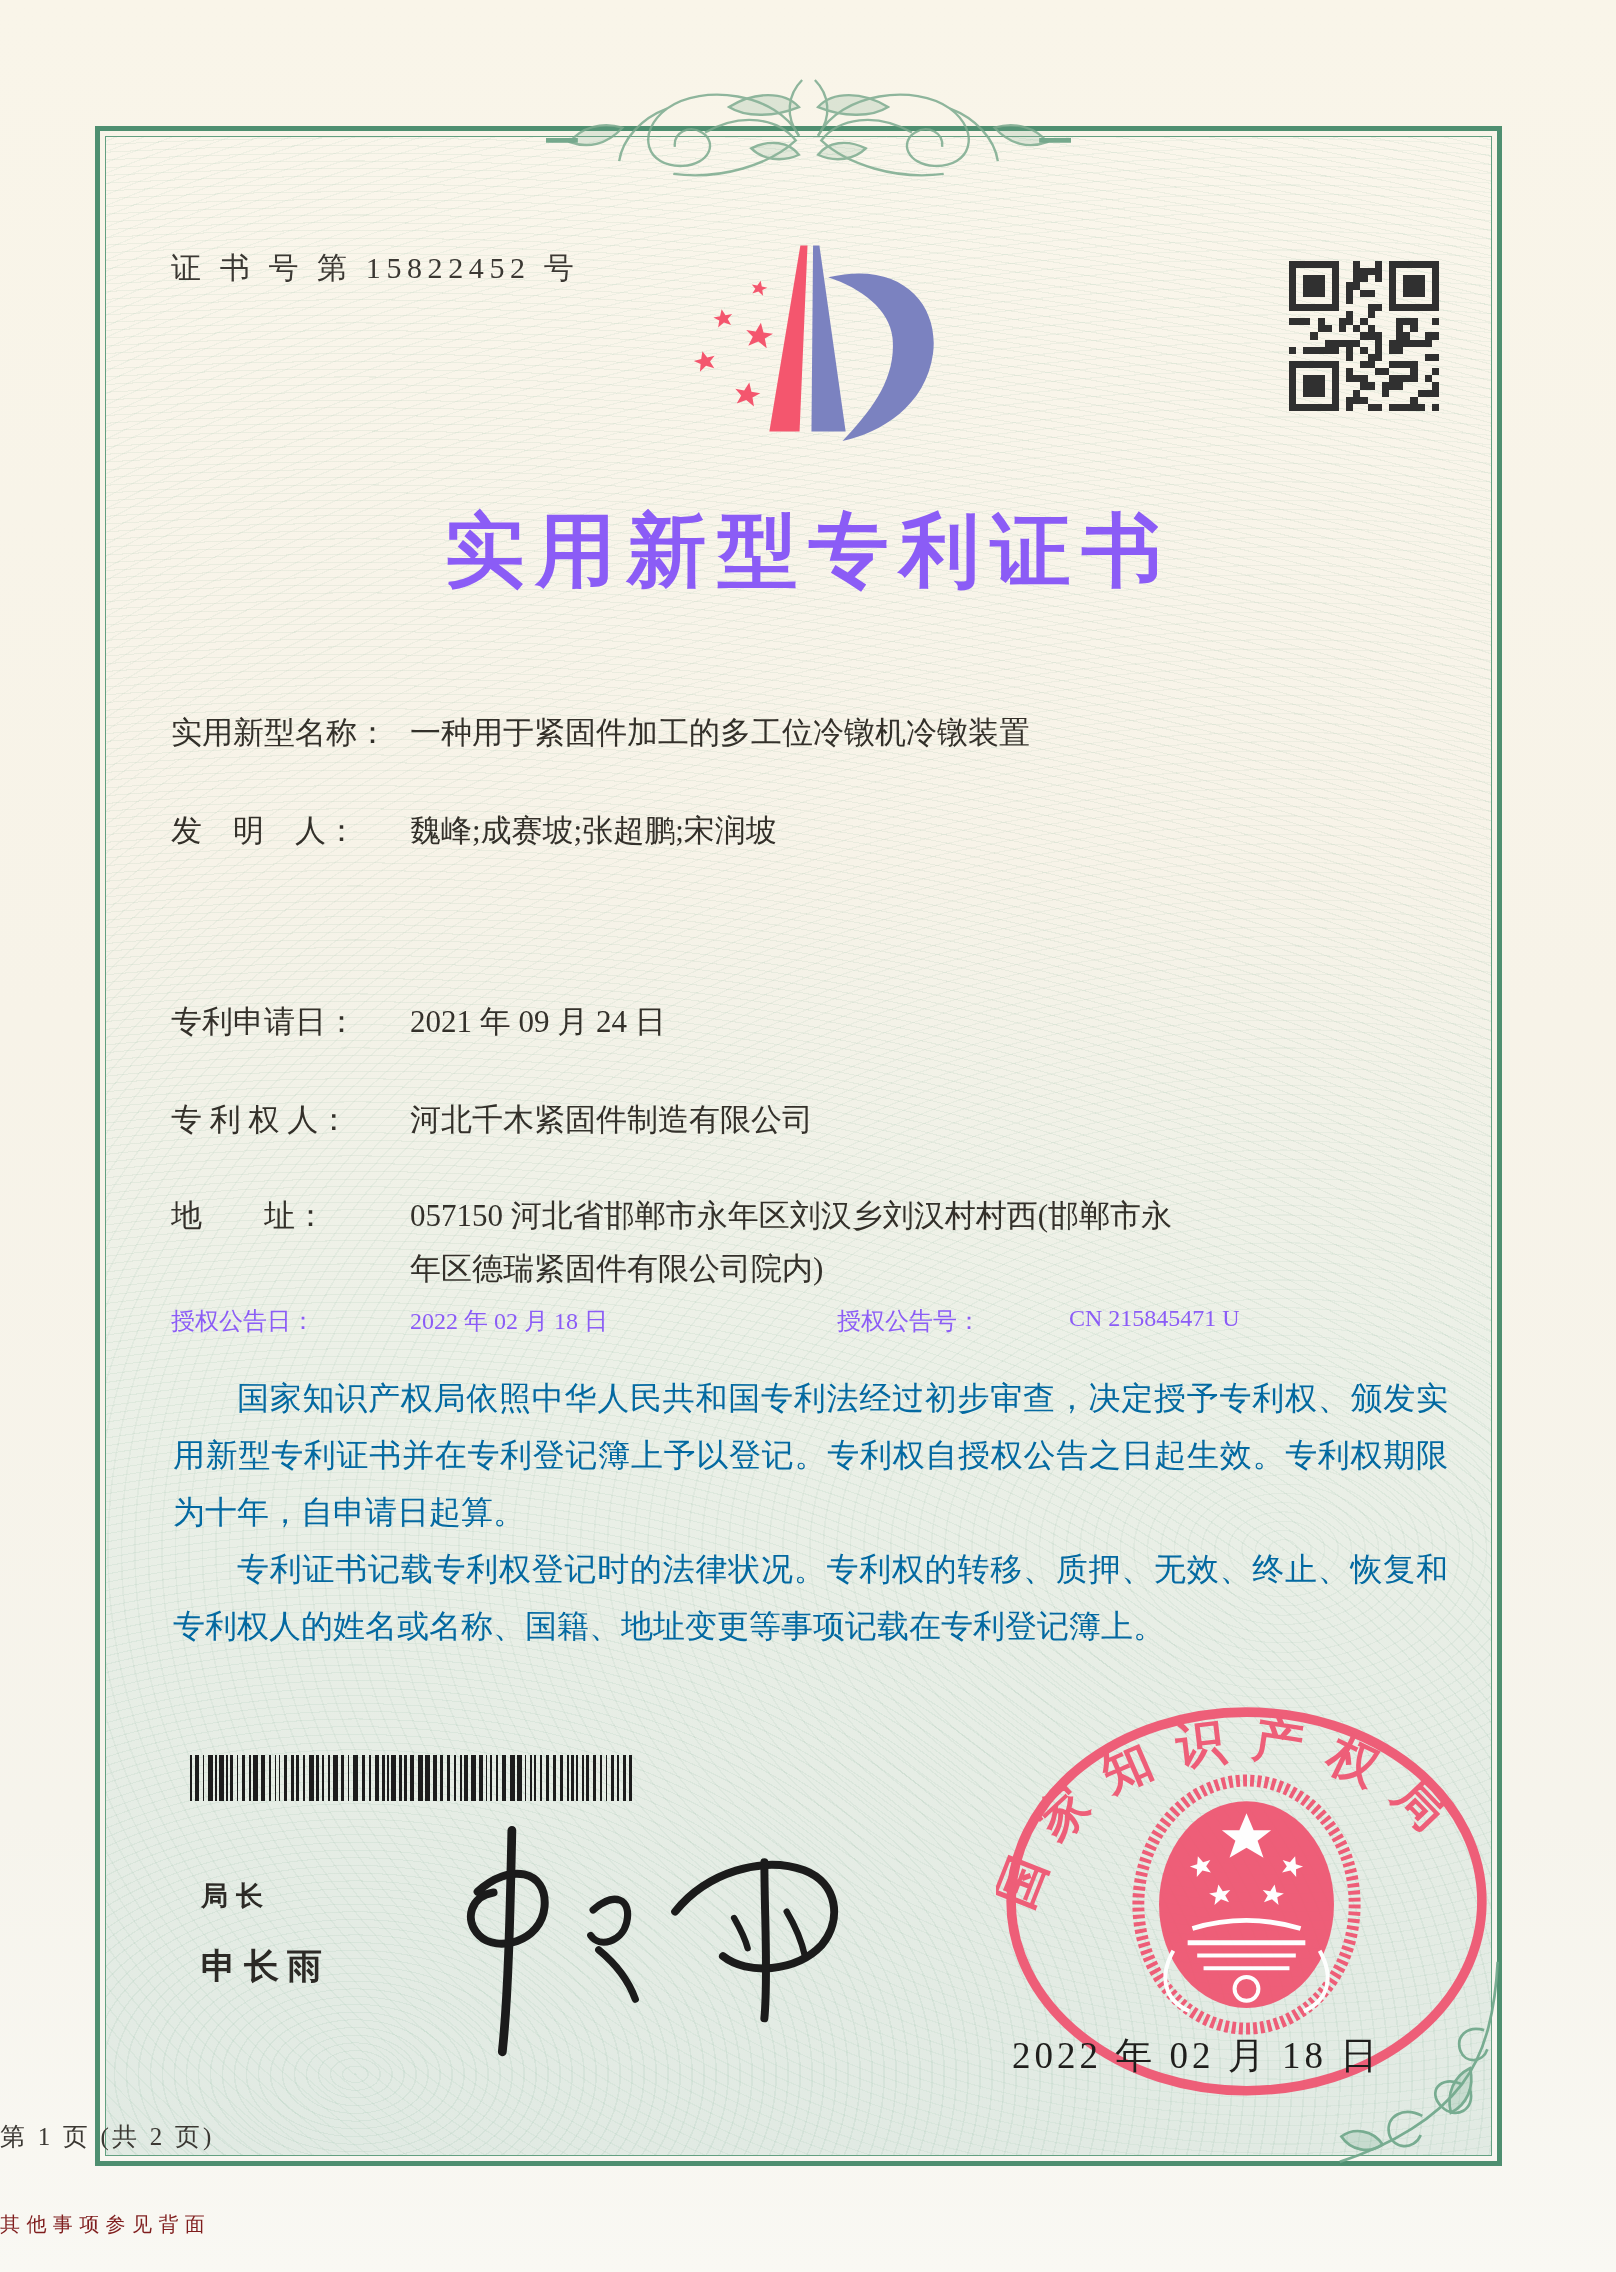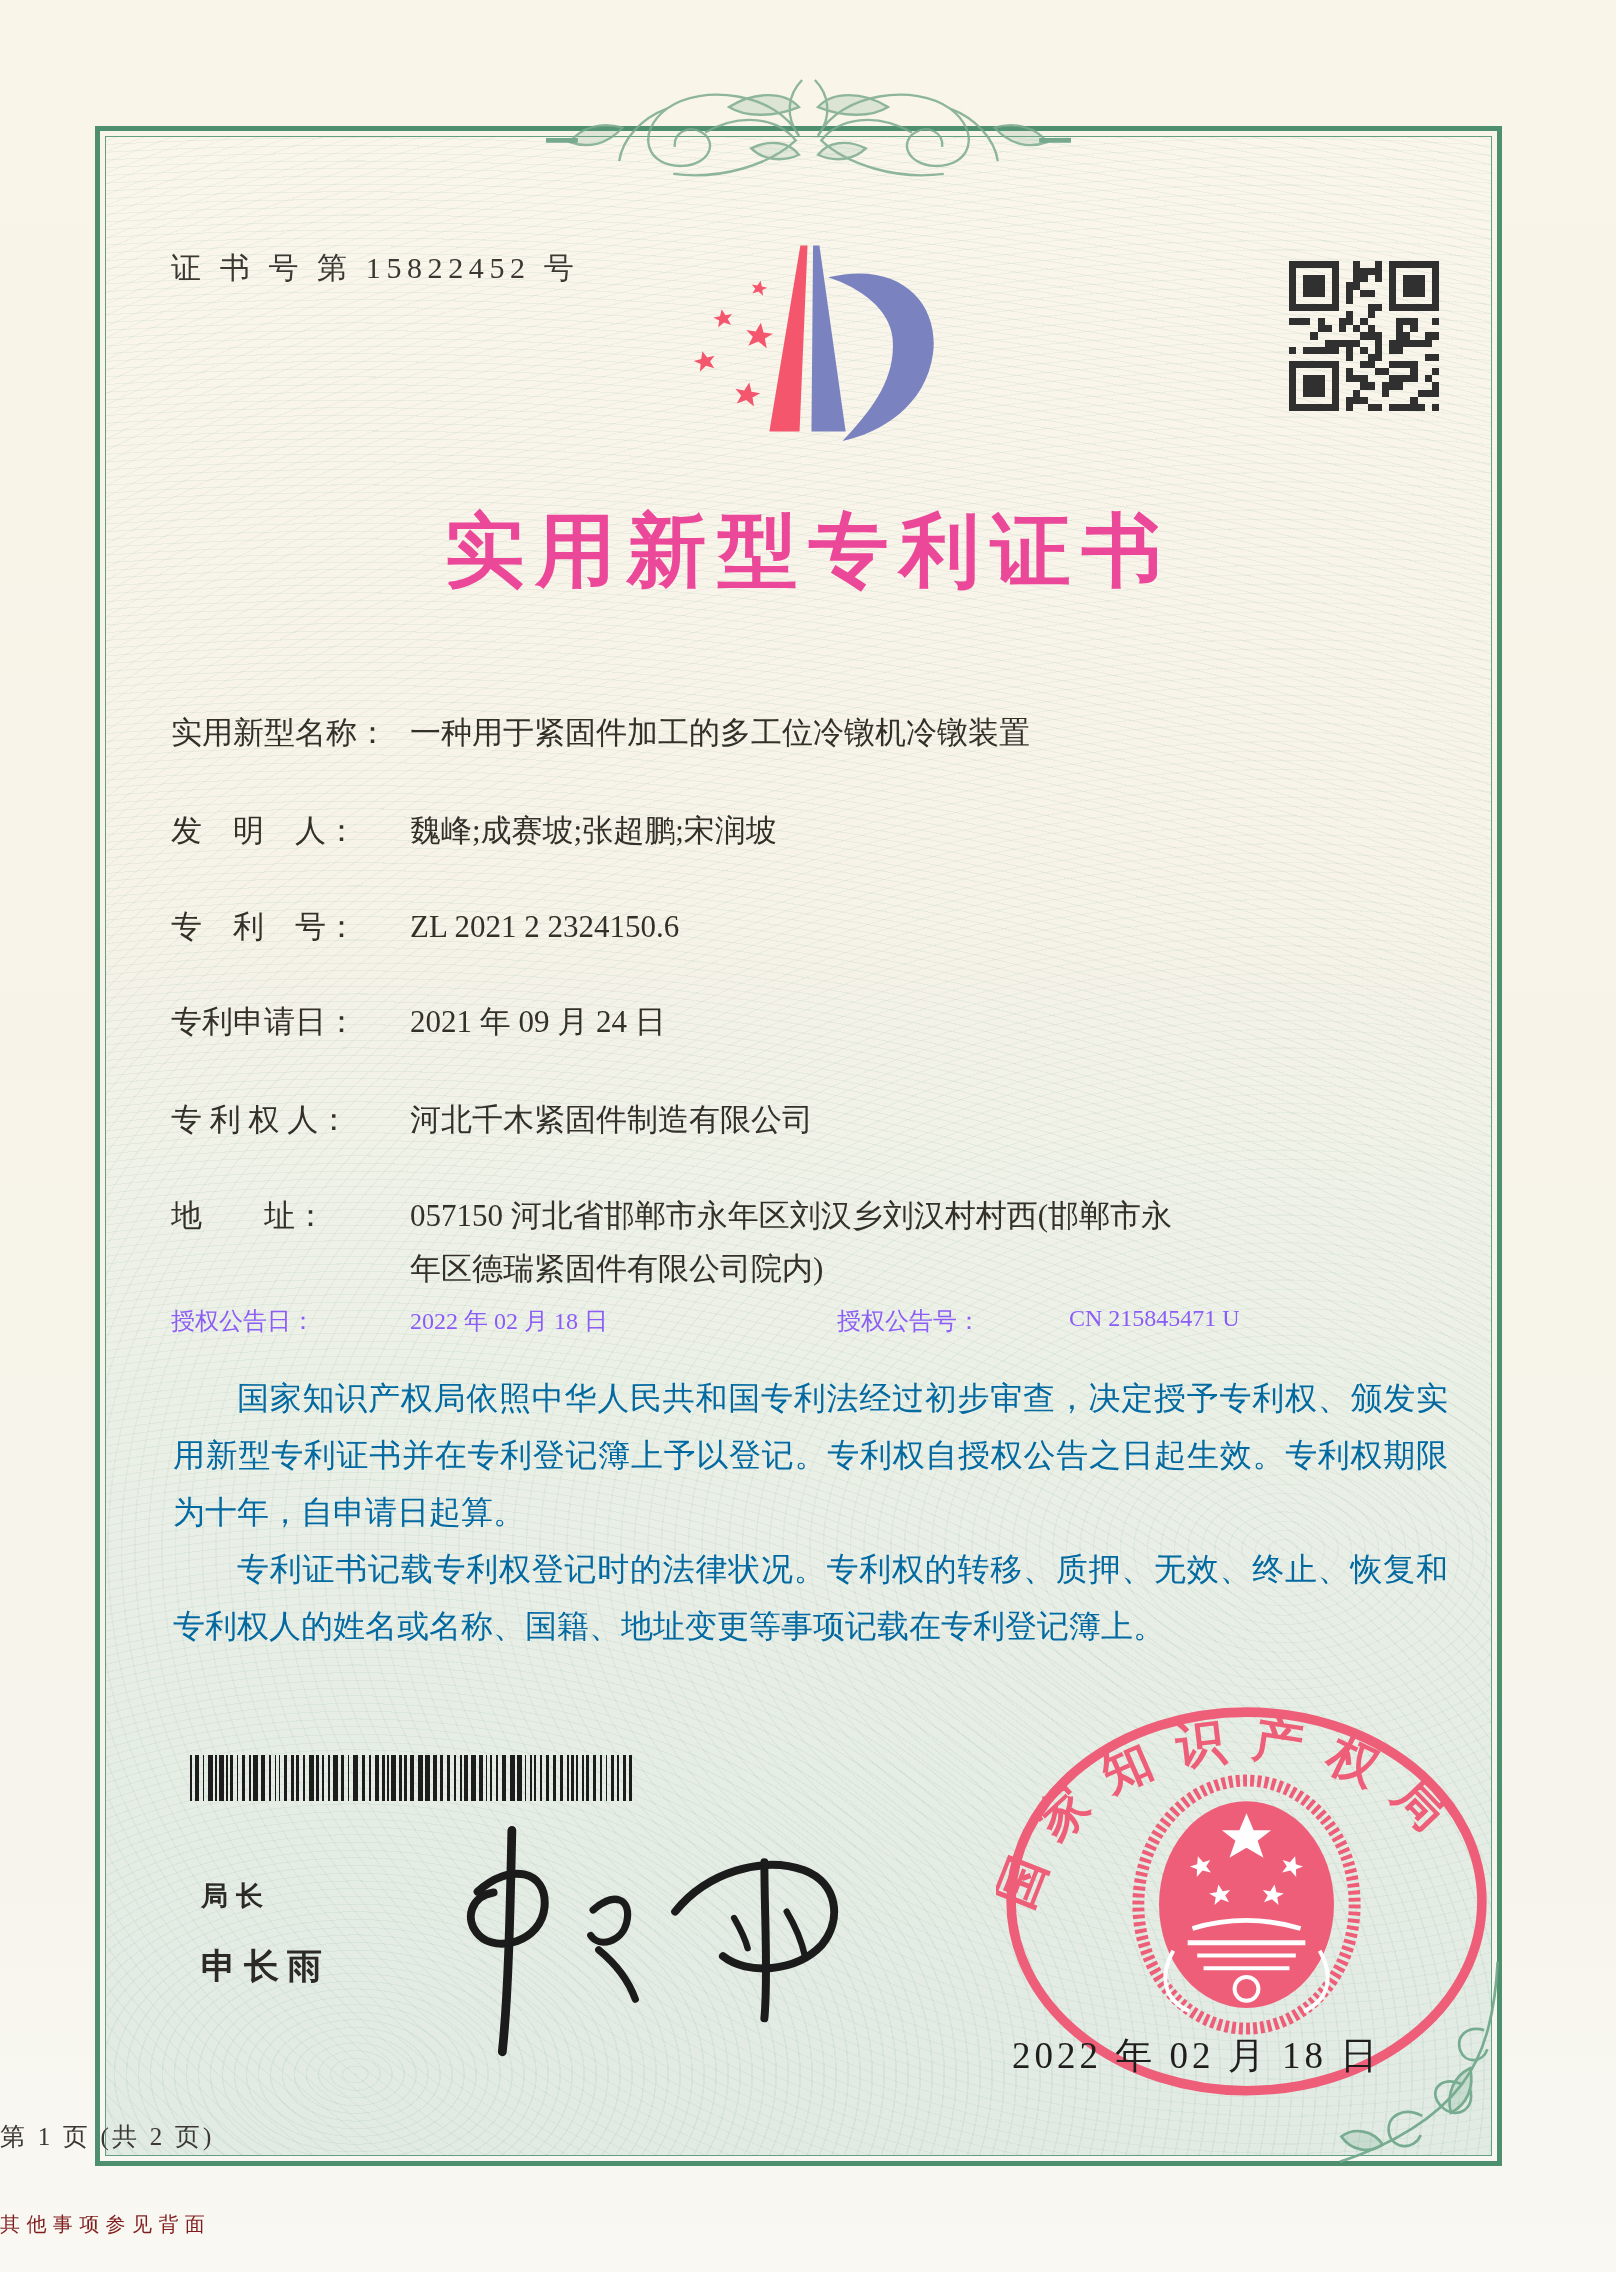--- a/index.html
+++ b/index.html
@@ -12,21 +12,21 @@
     border:5.6px solid #4e8f70;box-sizing:border-box;z-index:1;}
   .frame-inner{position:absolute;inset:4.8px;border:1.6px solid #63a081;
     background:
       repeating-radial-gradient(1114px 716px at 18% 96%, rgba(110,165,135,.10) 0 1.6px, rgba(0,0,0,0) 1.6px 12px),
       repeating-radial-gradient(1273px 875px at 85% 70%, rgba(110,165,135,.08) 0 1.6px, rgba(0,0,0,0) 1.6px 13.5px),
       linear-gradient(180deg,#faf6eb 0%,#f7f3e8 36%,#ebf0e7 62%,#e1eae3 100%);
   }
   .content{position:absolute;inset:0;z-index:2;}
   .cert-no{position:absolute;left:171px;top:248px;font-size:30px;letter-spacing:5.6px;color:#3b3833;}
   .title{position:absolute;left:0;right:0;top:498px;text-align:center;
-    font-size:80px;font-weight:700;letter-spacing:11px;color:#ec4899;}
+    font-size:80px;font-weight:700;letter-spacing:11px;color:#8b5cf6;}
   .row{position:absolute;left:171px;display:flex;font-size:31px;line-height:1.7;color:#33302a;}
   .row .lbl{width:239px;flex:none;}
   .row .val{max-width:1019px;white-space:pre-line;}
   .pair{position:absolute;font-size:24px;color:#8b5cf6;display:flex;}
   .paras{position:absolute;left:173px;top:1370px;width:1275px;}
   .paras p{margin:0;font-size:32px;line-height:1.78;text-align:justify;
     text-indent:64px;color:#0369a1;}
   .barcode{position:absolute;left:189px;top:1755px;z-index:3;}
   .sig-title{position:absolute;left:201px;top:1878px;font-size:27px;letter-spacing:8px;
     font-family:"Liberation Sans","DejaVu Sans",sans-serif;font-weight:600;color:#2c2a26;}
@@ -320,24 +320,20 @@
   <div class="title">实用新型专利证书</div>
 
   <div class="row" style="top:707px">
     <span class="lbl">实用新型名称：</span>
     <span class="val">一种用于紧固件加工的多工位冷镦机冷镦装置</span>
   </div>
   <div class="row" style="top:805px">
     <span class="lbl">发　明　人：</span>
     <span class="val">魏峰;成赛坡;张超鹏;宋润坡</span>
   </div>
-  <div class="row" style="top:901px">
-    <span class="lbl">专　利　号：</span>
-    <span class="val">ZL 2021 2 2324150.6</span>
-  </div>
   <div class="row" style="top:996px">
     <span class="lbl">专利申请日：</span>
     <span class="val">2021 年 09 月 24 日</span>
   </div>
   <div class="row" style="top:1094px">
     <span class="lbl">专 利 权 人：</span>
     <span class="val">河北千木紧固件制造有限公司</span>
   </div>
   <div class="row" style="top:1190px">
     <span class="lbl">地　　址：</span>

